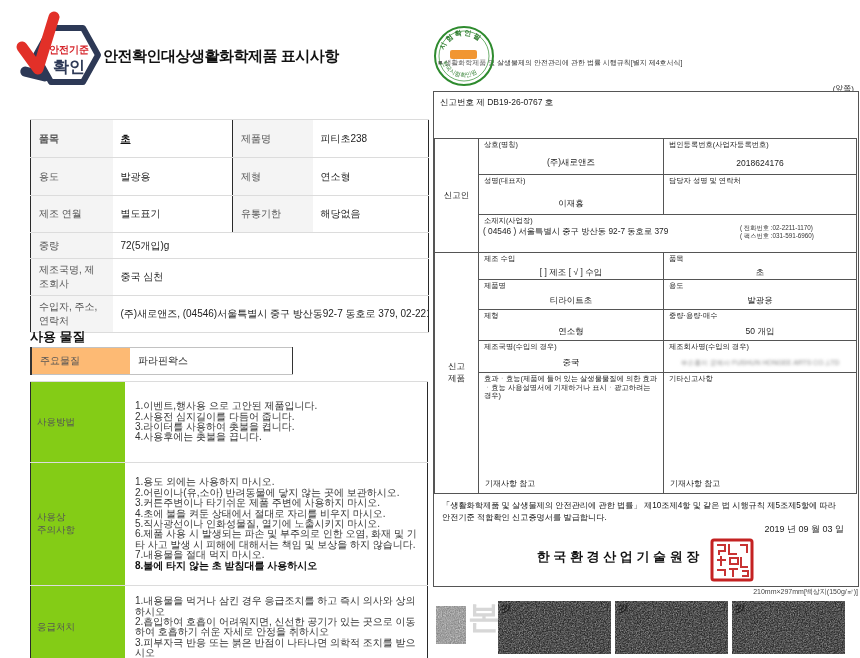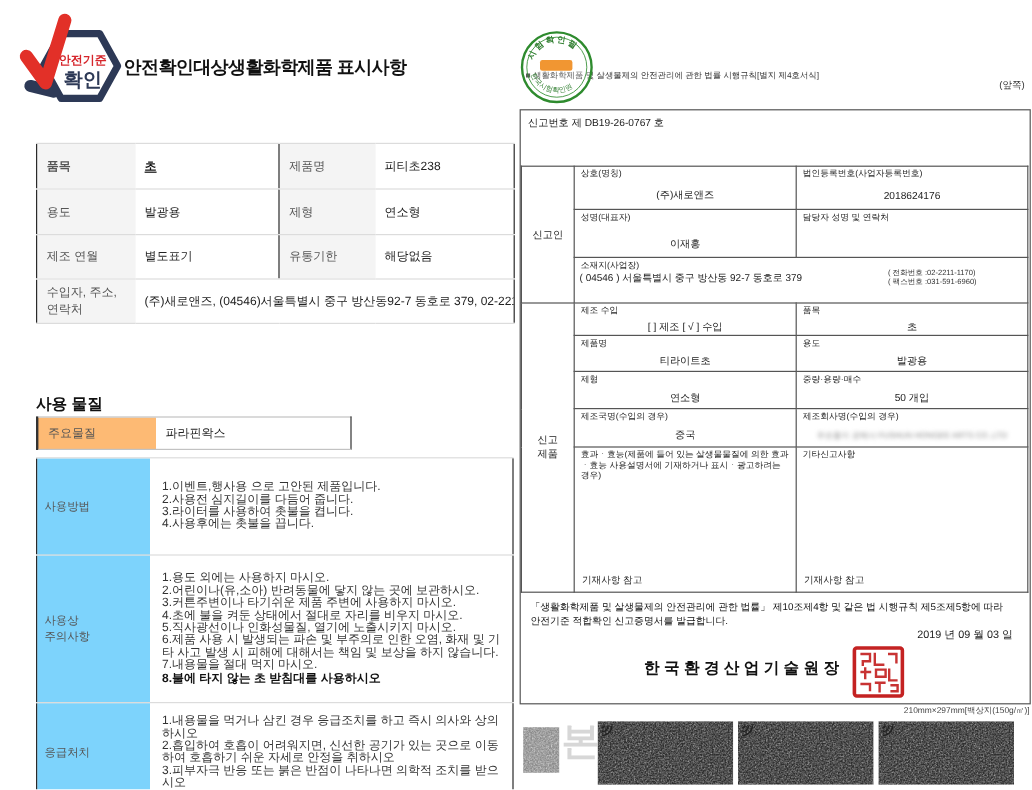--- a/index.html
+++ b/index.html
@@ -27,30 +27,30 @@
 
   table.stable{border-collapse:collapse;table-layout:fixed;width:263px;
                border:1px solid #c2c2c2;border-left:2px solid #333;border-right:1.5px solid #333;}
   table.stable td{padding:6px 8px;font-size:10px;}
   table.stable td.lbl{background:#fdba74;color:#555;width:82px;}
 
   table.utable{border-collapse:collapse;table-layout:fixed;width:398px;
                border:1.5px solid #2a2a2a;}
   table.utable td{border-top:1px solid #dcdcdc;border-bottom:1px solid #dcdcdc;
                   vertical-align:middle;}
-  table.utable td.lbl{background:#7dd3fc;color:#555;width:82px;font-size:9.5px;
+  table.utable td.lbl{background:#84cc16;color:#555;width:82px;font-size:9.5px;
                       padding:4px 6px;white-space:pre-line;}
   table.utable td.content{padding:4px 10px;font-size:10px;line-height:10.4px;
                           color:#333;white-space:pre-line;}
   .bold-line{font-weight:700;color:#111;}
 
   
   .right-panel{left:432px;top:0;width:428px;height:658px;}
   .form-note{left:6px;top:58px;font-size:7px;color:#333;width:340px;z-index:1;}
-  .side-label{right:6px;top:65px;font-size:8px;color:#333;}
+  .side-label{right:6px;top:83px;font-size:8px;color:#333;}
   .stamp{left:0px;top:24px;z-index:2;}
 
   .cert-box{left:1px;top:91px;width:424px;height:494px;border:1px solid #555;background:#fff;}
   .cert-report-no{left:6px;top:5px;font-size:8.5px;color:#222;}
   .cert-title{left:0;top:25px;width:100%;text-align:center;font-size:14.5px;font-weight:700;
               letter-spacing:2px;color:#111;}
   table.ctable{position:absolute;left:0;top:46px;border-collapse:collapse;table-layout:fixed;
                width:422px;}
   table.ctable td{border:1px solid #555;position:relative;vertical-align:middle;
                   font-size:8.5px;color:#222;padding:0;}
@@ -126,20 +126,28 @@
       <td>발광용</td>
       <td class="lbl2">제형</td>
       <td>연소형</td>
     </tr>
     <tr style="height:37px">
       <td class="lbl">제조 연월</td>
       <td>별도표기</td>
       <td class="lbl2">유통기한</td>
       <td>해당없음</td>
     </tr>
+    <tr style="height:26px">
+      <td class="lbl">중량</td>
+      <td colspan="3">72(5개입)g</td>
+    </tr>
+    <tr style="height:37px">
+      <td class="lbl">제조국명, 제조회사</td>
+      <td colspan="3">중국 심천</td>
+    </tr>
     <tr style="height:31px">
       <td class="lbl">수입자, 주소, 연락처</td>
       <td colspan="3" class="small-val">(주)새로앤즈, (04546)서울특별시 중구 방산동92-7 동호로 379, 02-2211-1111</td>
     </tr>
   </tbody>
     </table>
 
   <div class="abs section-title">사용 물질</div>
 
   <table class="stable abs" style="left:30px;top:347px;">

